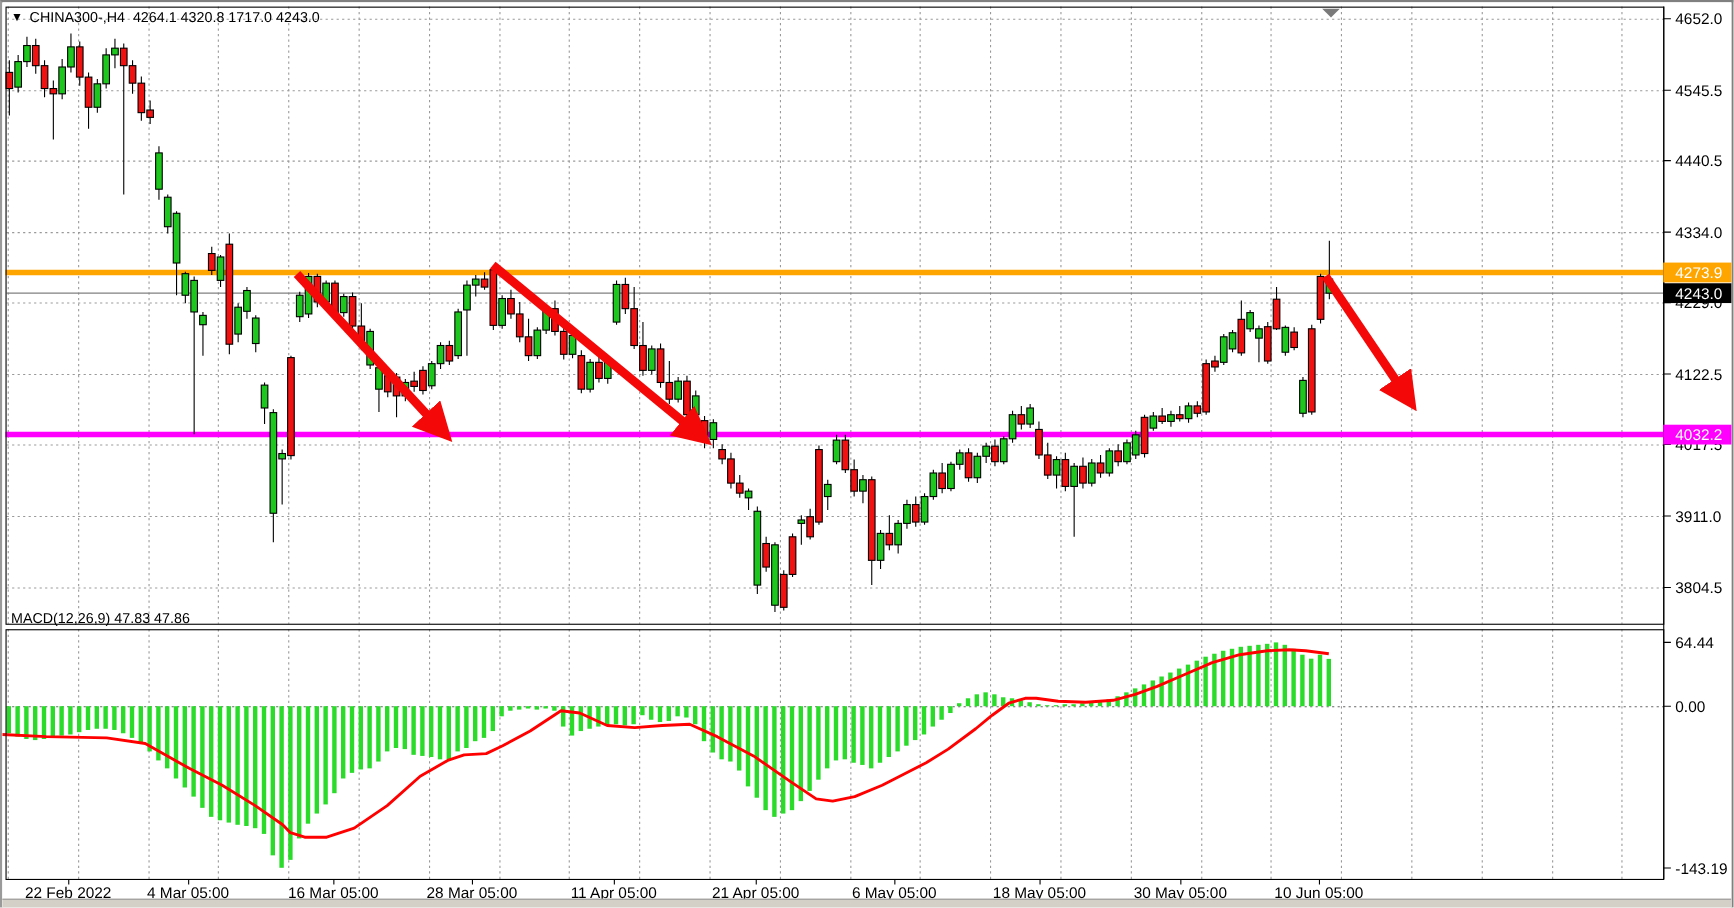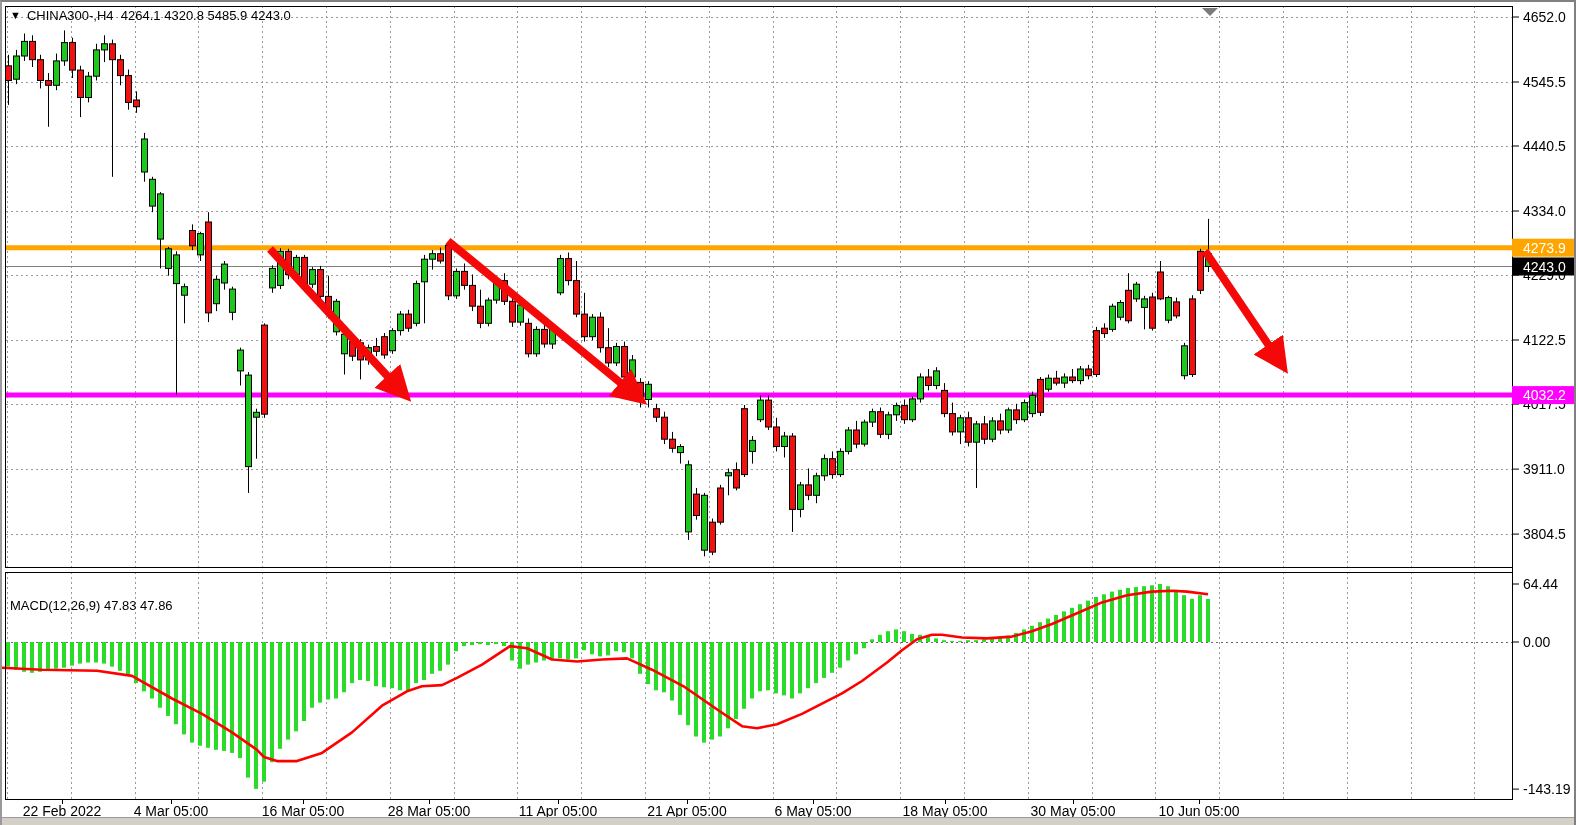--- a/index.html
+++ b/index.html
@@ -4,21 +4,21 @@
 <style>
   html,body{margin:0;padding:0;background:#d4d0c8;}
   #win{position:relative;width:1576px;height:825px;background:#ffffff;
        font-family:"Liberation Sans",sans-serif;overflow:hidden;
        border-top:2px solid #808080;border-left:2px solid #9a9a9a;
        border-right:2px solid #808080;box-sizing:border-box;}
   #chart-svg{position:absolute;left:0;top:0;}
   .overlay{position:absolute;color:#000;font-size:13px;white-space:pre;}
   #title{left:8px;top:6px;}
   #title .tri{display:inline-block;transform:translateY(-1px);margin-right:6px;font-size:11px;}
-  #macd-label{left:8px;top:596px;}
+  #macd-label{left:8px;top:552px;}
   #bottom-strip{position:absolute;left:0;bottom:0;width:100%;height:7px;background:#d4d0c8;
        border-top:1px solid #9a9a9a;}
 </style>
 </head>
 <body>
 
 <div id="win">
   <svg id="chart-svg" width="1576" height="825">
       <defs>
         <marker id="ah" viewBox="0 0 10 10" refX="7" refY="5" markerWidth="4.4" markerHeight="4.4" orient="auto">
@@ -614,16 +614,16 @@
         <line x1="811.5" y1="797" x2="811.5" y2="802" stroke="#000" stroke-width="1"></line>
         <text x="811" y="814" text-anchor="middle">6 May 05:00</text>
         <line x1="943.5" y1="797" x2="943.5" y2="802" stroke="#000" stroke-width="1"></line>
         <text x="943" y="814" text-anchor="middle">18 May 05:00</text>
         <line x1="1071.5" y1="797" x2="1071.5" y2="802" stroke="#000" stroke-width="1"></line>
         <text x="1071" y="814" text-anchor="middle">30 May 05:00</text>
         <line x1="1197.5" y1="797" x2="1197.5" y2="802" stroke="#000" stroke-width="1"></line>
         <text x="1197" y="814" text-anchor="middle">10 Jun 05:00</text>
       </g>
     </svg>
-  <div id="title" class="overlay"><span class="tri">▼</span><span>CHINA300-,H4</span><span>&nbsp;&nbsp;</span><span>4264.1 4320.8 5485.9 4243.0</span></div>
+  <div id="title" class="overlay"><span class="tri">▼</span><span>CHINA300-,H4</span><span>&nbsp;&nbsp;</span><span>4264.1 4320.8 1717.0 4243.0</span></div>
   <div id="macd-label" class="overlay">MACD(12,26,9) 47.83 47.86</div>
   <div id="bottom-strip"></div>
 </div>
 
 </body></html>

